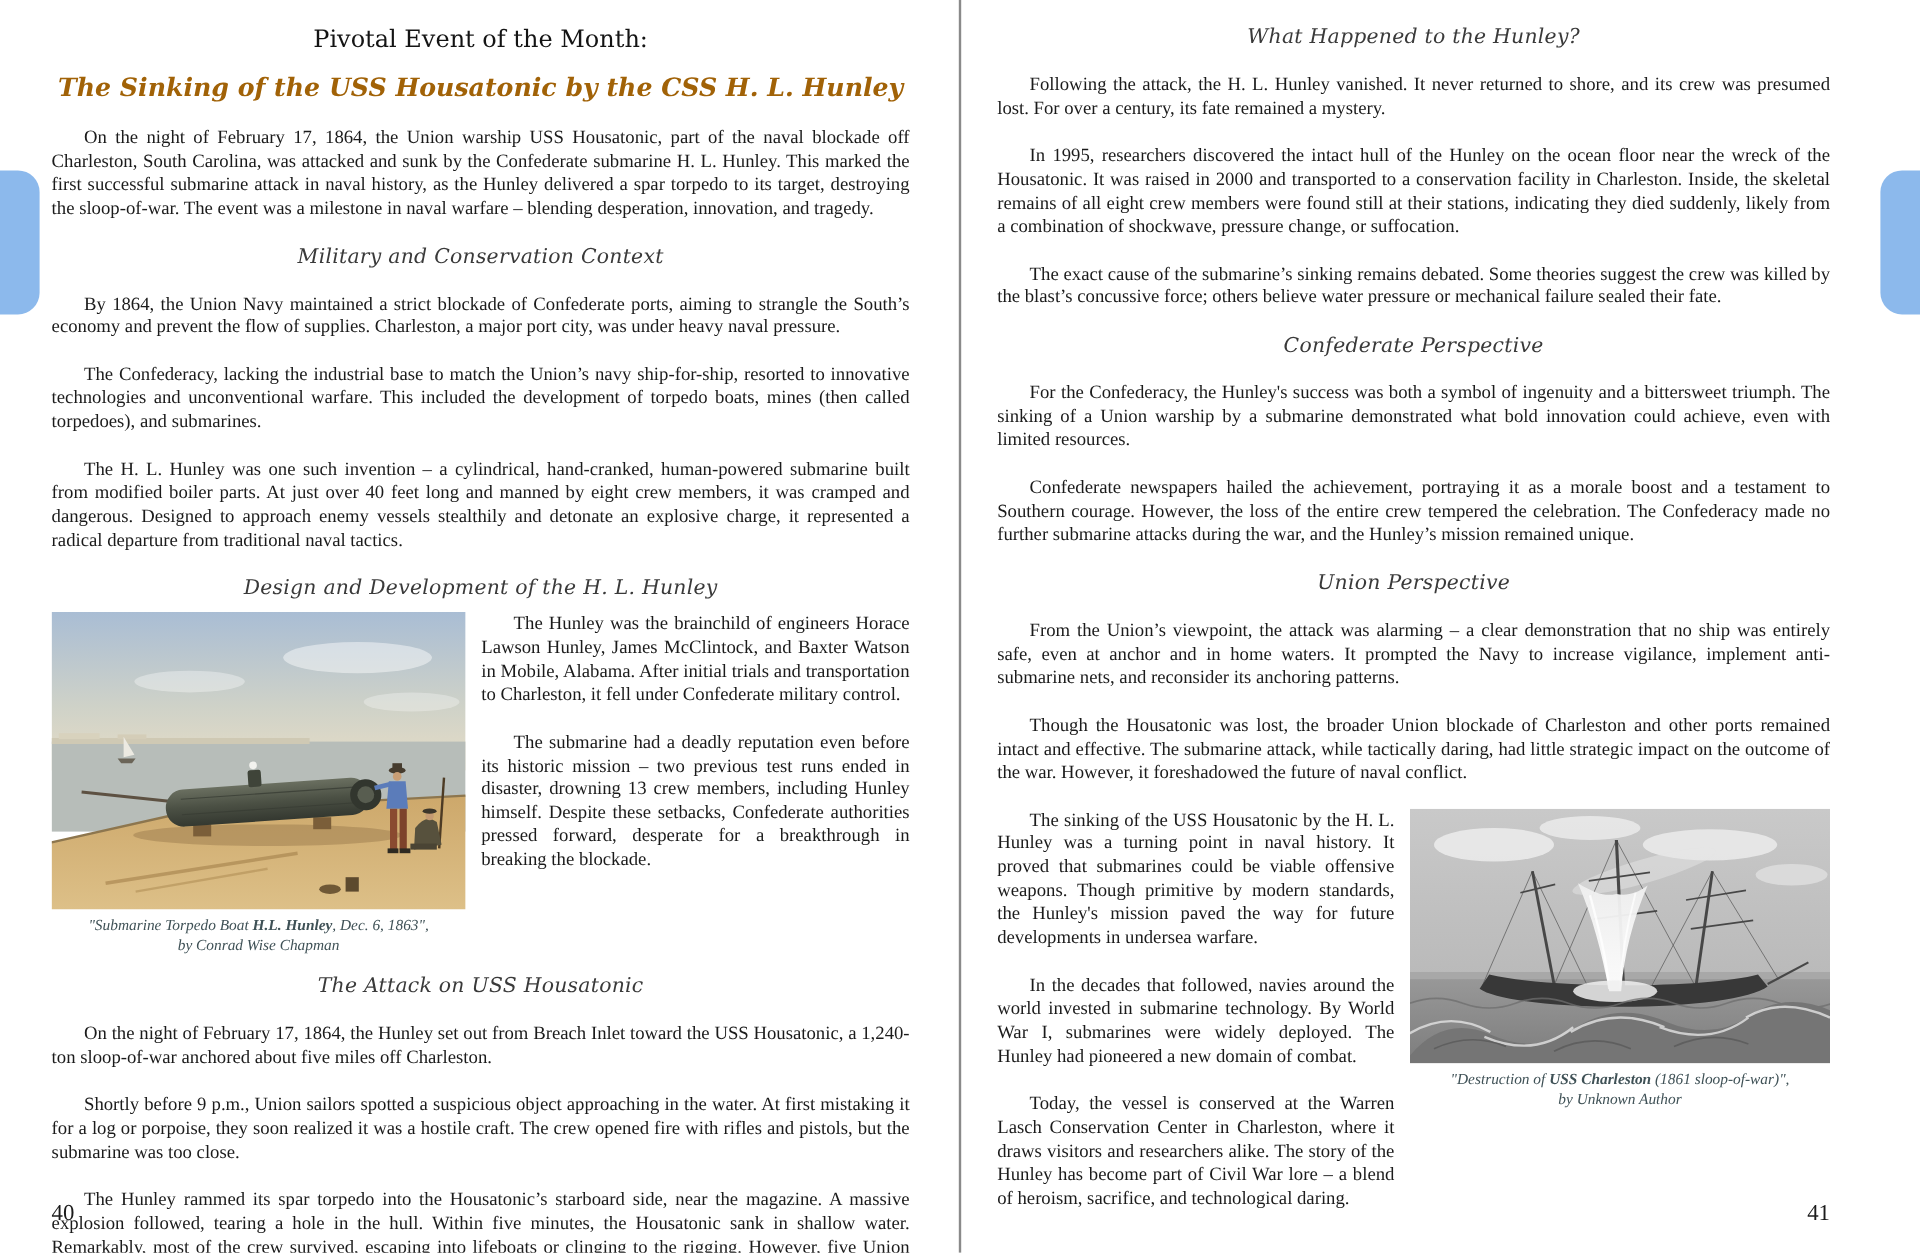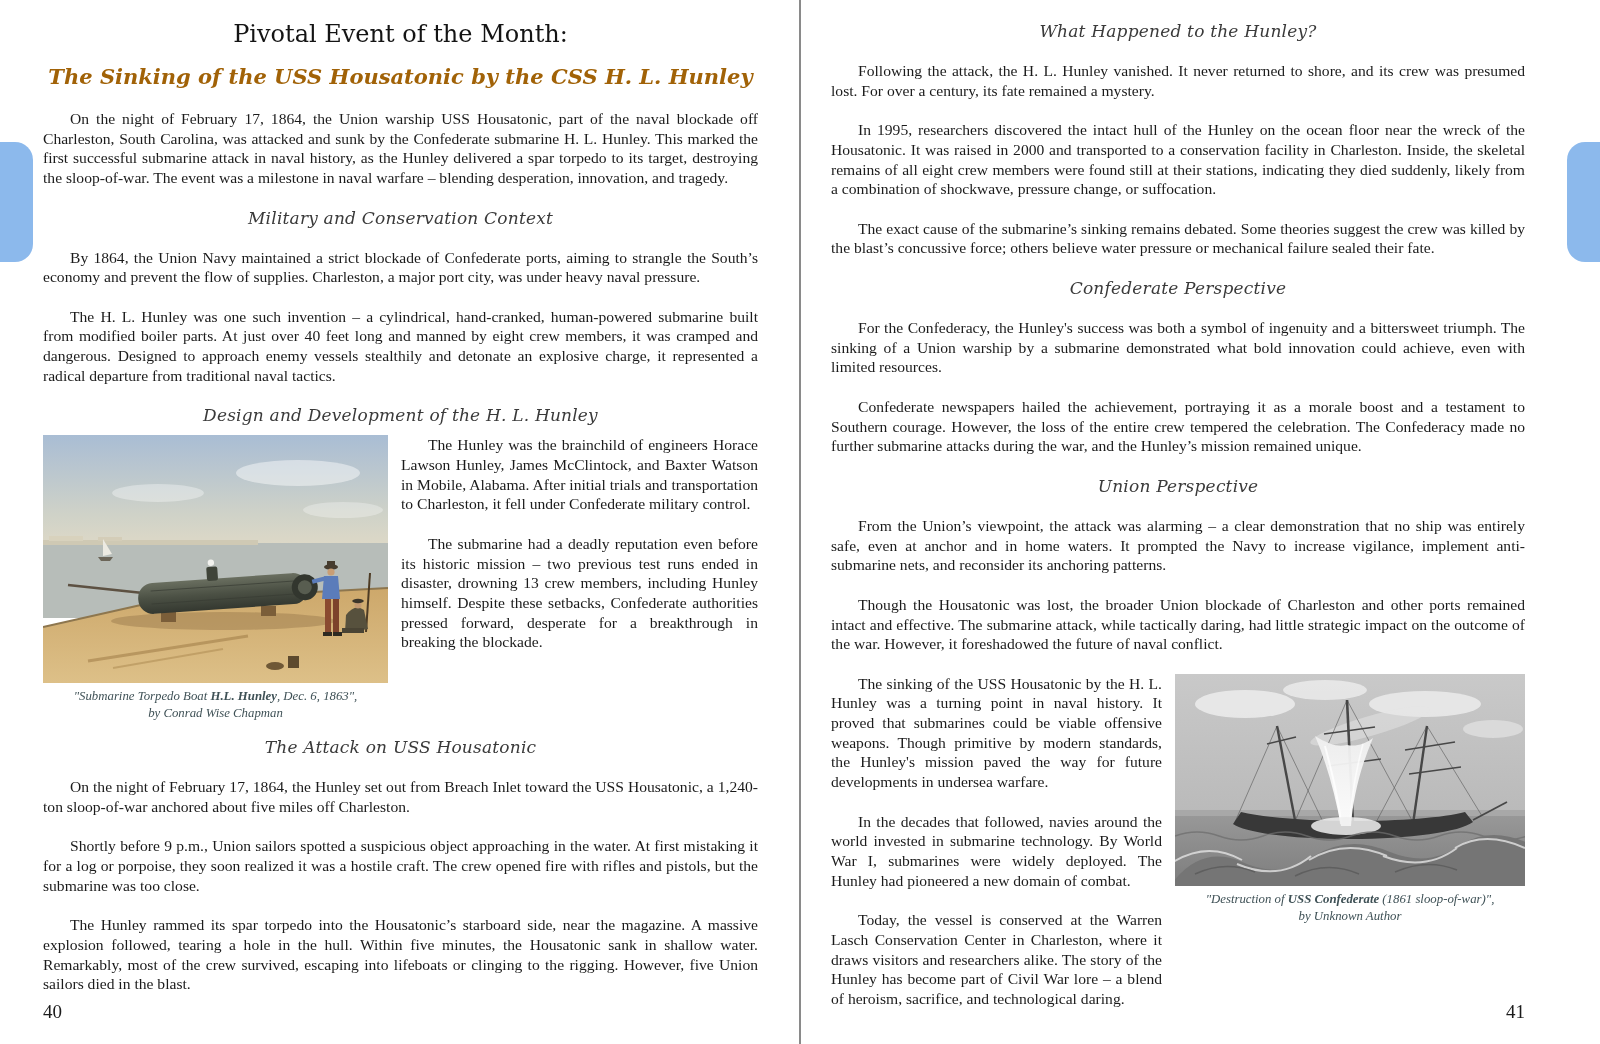--- a/index.html
+++ b/index.html
@@ -11,21 +11,21 @@
     color:#1b1b1b;
     overflow:hidden;
   }
   .divider{position:absolute;left:799px;top:0;width:2px;height:1044px;background:#8a8a8a;}
   .nav-btn{position:absolute;top:142px;width:52px;height:120px;background:#8cb9ec;border-radius:18px;cursor:pointer;}
   .nav-left{left:-19px;}
   .nav-right{right:-19px;}
   .page{position:absolute;top:0;height:1044px;}
   .page-l{left:43px;width:715px;}
   .page-r{left:831px;width:694px;}
-  .kicker{margin:20px 0 0;text-align:center;font-family:"DejaVu Serif",serif;font-size:24px;color:#141414;}
+  .kicker{margin:20px 0 0;text-align:center;font-family:"DejaVu Serif",serif;font-size:20px;color:#141414;}
   .title{margin:16px 0 0;text-align:center;font-family:"DejaVu Serif",serif;font-size:21px;font-weight:bold;font-style:italic;color:#a16207;}
   .pubdate{margin:14px 0 0;text-align:center;font-family:"DejaVu Serif",serif;font-size:20px;color:#141414;}
   h2.sec{margin:15px 0 8px;text-align:center;font-family:"DejaVu Serif",serif;font-size:17px;font-weight:normal;font-style:italic;color:#3a3a3a;letter-spacing:0.2px;}
   .page-r h2.first{margin-top:21px;}
   p.body{margin:20px 0;font-size:15.6px;line-height:1.26;text-align:justify;text-indent:27px;hyphens:auto;}
   .media-row{display:flex;gap:13px;margin-top:10px;align-items:flex-start;}
   .media-row .textcol{flex:1;min-width:0;}
   .media-row .textcol p:first-child{margin-top:0;}
   figure.art{margin:0;flex:0 0 auto;}
   .fig-l{width:345px;}
@@ -45,20 +45,21 @@
 <div class="nav-btn nav-right"></div>
 
 <div class="page page-l">
   <div class="kicker">Pivotal Event of the Month:</div>
   <div class="title">The Sinking of the USS Housatonic by the CSS H. L. Hunley</div>
 
   <p class="body">On the night of February 17, 1864, the Union warship USS Housatonic, part of the naval blockade off Charleston, South Carolina, was attacked and sunk by the Confederate submarine H. L. Hunley. This marked the first successful submarine attack in naval history, as the Hunley delivered a spar torpedo to its target, destroying the sloop-of-war. The event was a milestone in naval warfare – blending desperation, innovation, and tragedy.</p>
 
   <h2 class="sec">Military and Conservation Context</h2>
   <p class="body">By 1864, the Union Navy maintained a strict blockade of Confederate ports, aiming to strangle the South’s economy and prevent the flow of supplies. Charleston, a major port city, was under heavy naval pressure.</p>
+  <p class="body">The Confederacy, lacking the industrial base to match the Union’s navy ship-for-ship, resorted to innovative technologies and unconventional warfare. This included the development of torpedo boats, mines (then called torpedoes), and submarines.</p>
   <p class="body">The H. L. Hunley was one such invention – a cylindrical, hand-cranked, human-powered submarine built from modified boiler parts. At just over 40 feet long and manned by eight crew members, it was cramped and dangerous. Designed to approach enemy vessels stealthily and detonate an explosive charge, it represented a radical departure from traditional naval tactics.</p>
 
   <h2 class="sec">Design and Development of the H. L. Hunley</h2>
 
   <div class="media-row">
     <figure class="art fig-l">
       <svg viewBox="0 0 345 248" width="345" height="248" xmlns="http://www.w3.org/2000/svg" role="img">
         <defs>
           <linearGradient id="sky1" x1="0" y1="0" x2="0" y2="1">
             <stop offset="0" stop-color="#a9bdd4"></stop>
@@ -197,21 +198,21 @@
         <path d="M166,152 C160,120 152,90 140,62 C155,71 163,73 172,71 C181,73 190,70 198,64 C186,92 178,122 176,152 Z" fill="url(#eplume)" opacity="0.95"></path>
         <path d="M150,72 C158,102 164,126 166,150" stroke="#ffffff" stroke-width="2" fill="none" opacity="0.8"></path>
         <path d="M188,70 C180,100 176,126 175,150" stroke="#ffffff" stroke-width="1.6" fill="none" opacity="0.7"></path>
         <ellipse cx="171" cy="152" rx="35" ry="9" fill="#f0f0f0" opacity="0.85"></ellipse>
         <path d="M0,162 q22,-8 44,0 t44,0 t44,0 t44,0 t44,0 t44,0 t44,0 t44,0" stroke="#6e6e6e" stroke-width="1.4" fill="none" opacity="0.75"></path>
         <path d="M-5,212 q30,-42 72,-24 q40,18 72,-6 q35,-22 76,-4 q40,16 72,-8 q30,-18 68,0 L350,212 Z" fill="#757575"></path>
         <path d="M-5,190 q36,-24 72,-4 M62,190 q42,18 74,-8 M134,186 q36,-22 78,-4 M208,182 q42,16 74,-8 M280,174 q30,-18 70,0" stroke="#e3e3e3" stroke-width="2" fill="none" opacity="0.8"></path>
         <path d="M20,200 q30,-14 60,-2 M120,202 q32,-16 64,-2 M220,198 q32,-14 62,-2" stroke="#565656" stroke-width="1.4" fill="none" opacity="0.7"></path>
       </svg>
       <figcaption>
-        <span>"Destruction of </span><span class="b">USS Confederate</span><span> (1861 sloop-of-war)",</span><br>
+        <span>"Destruction of </span><span class="b">USS Charleston</span><span> (1861 sloop-of-war)",</span><br>
         <span>by Unknown Author</span>
       </figcaption>
     </figure>
   </div>
 
   <h2 class="sec">Legacy</h2>
   <p class="body">The H. L. Hunley remains one of the Civil War’s most fascinating innovations. Its mission demonstrated that the Confederacy, though outmatched industrially, could still challenge the Union in unexpected ways. The bravery of the crew – who entered an experimental craft with a grim history – is remembered with respect. Their remains were reburied in 2004 with full military honors in Charleston’s Magnolia Cemetery, attended by thousands.</p>
 
   <div class="pagenum pn-r">41</div>
 </div>

